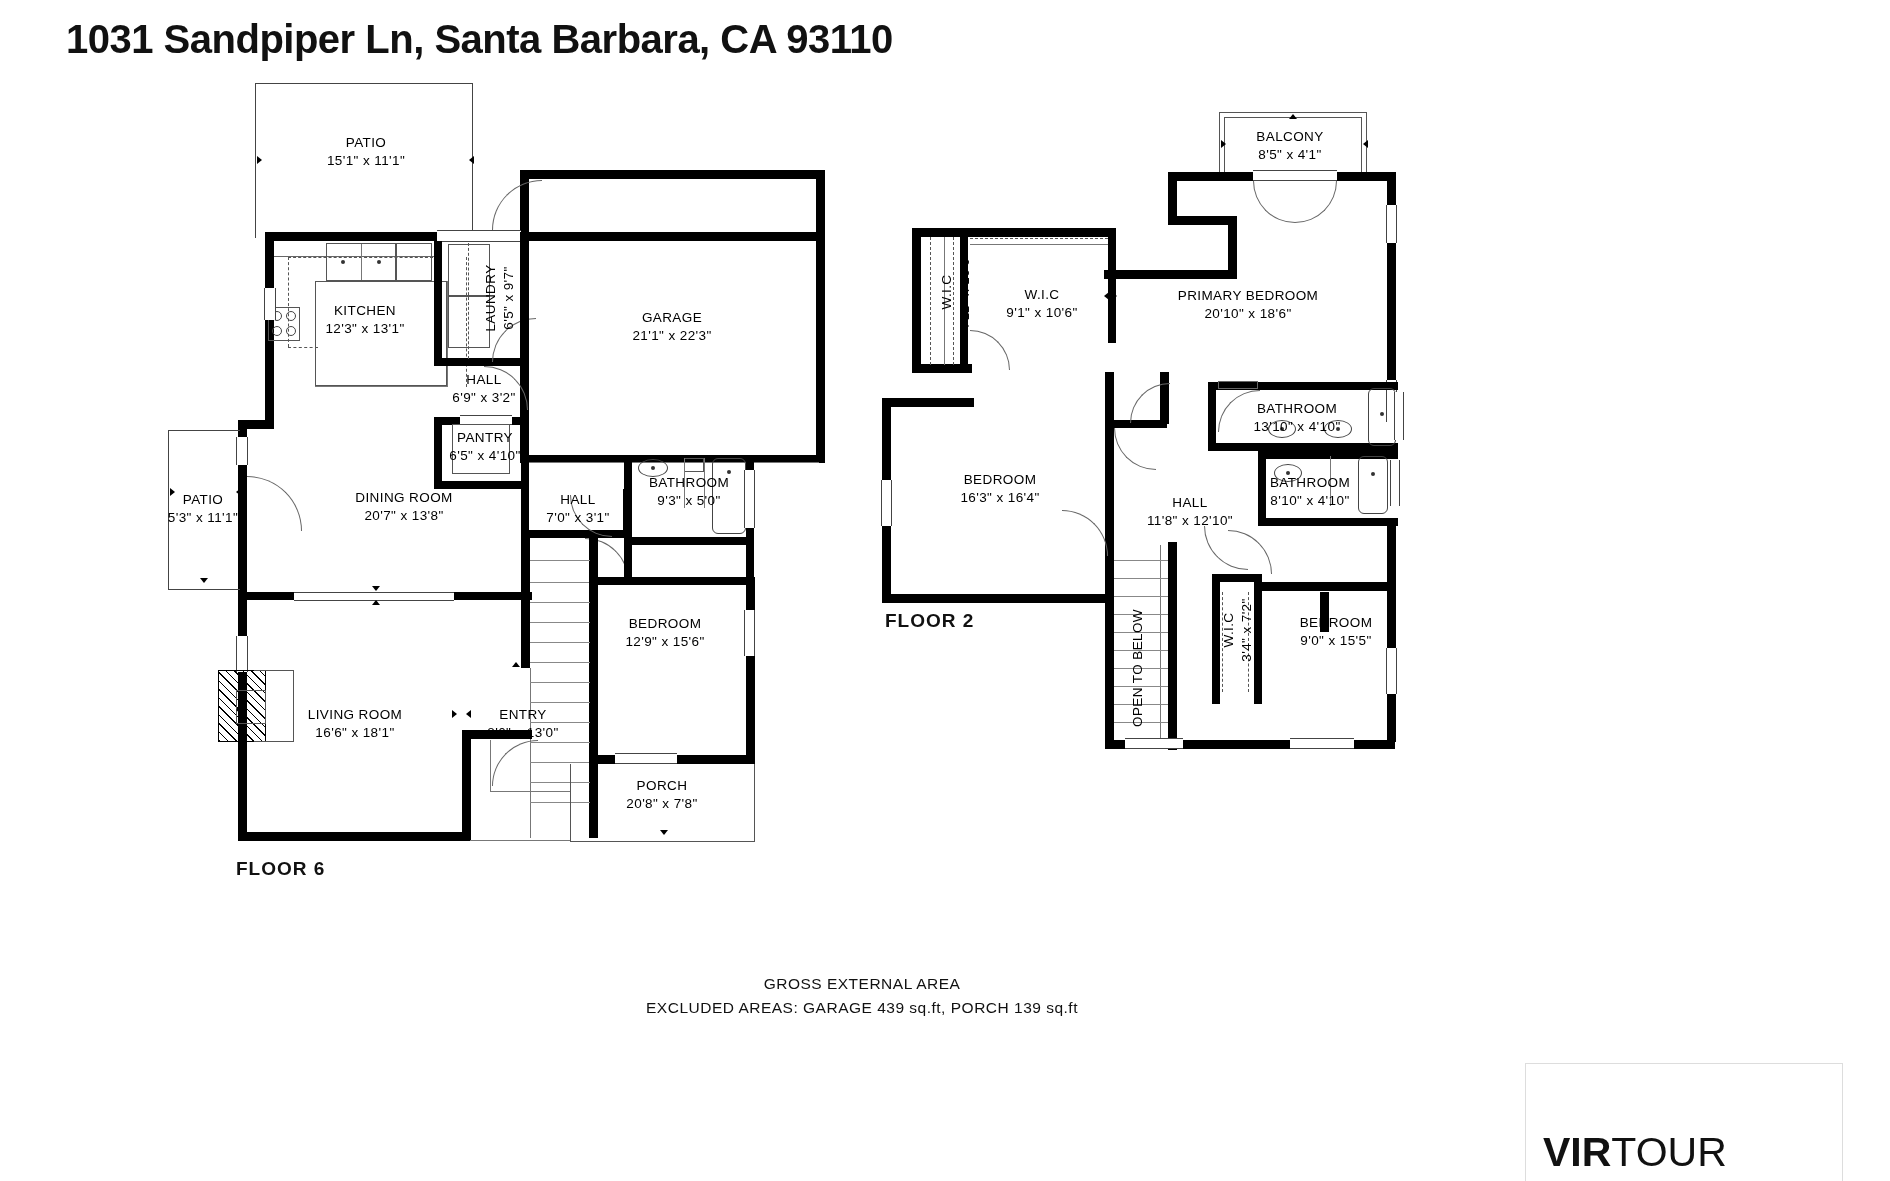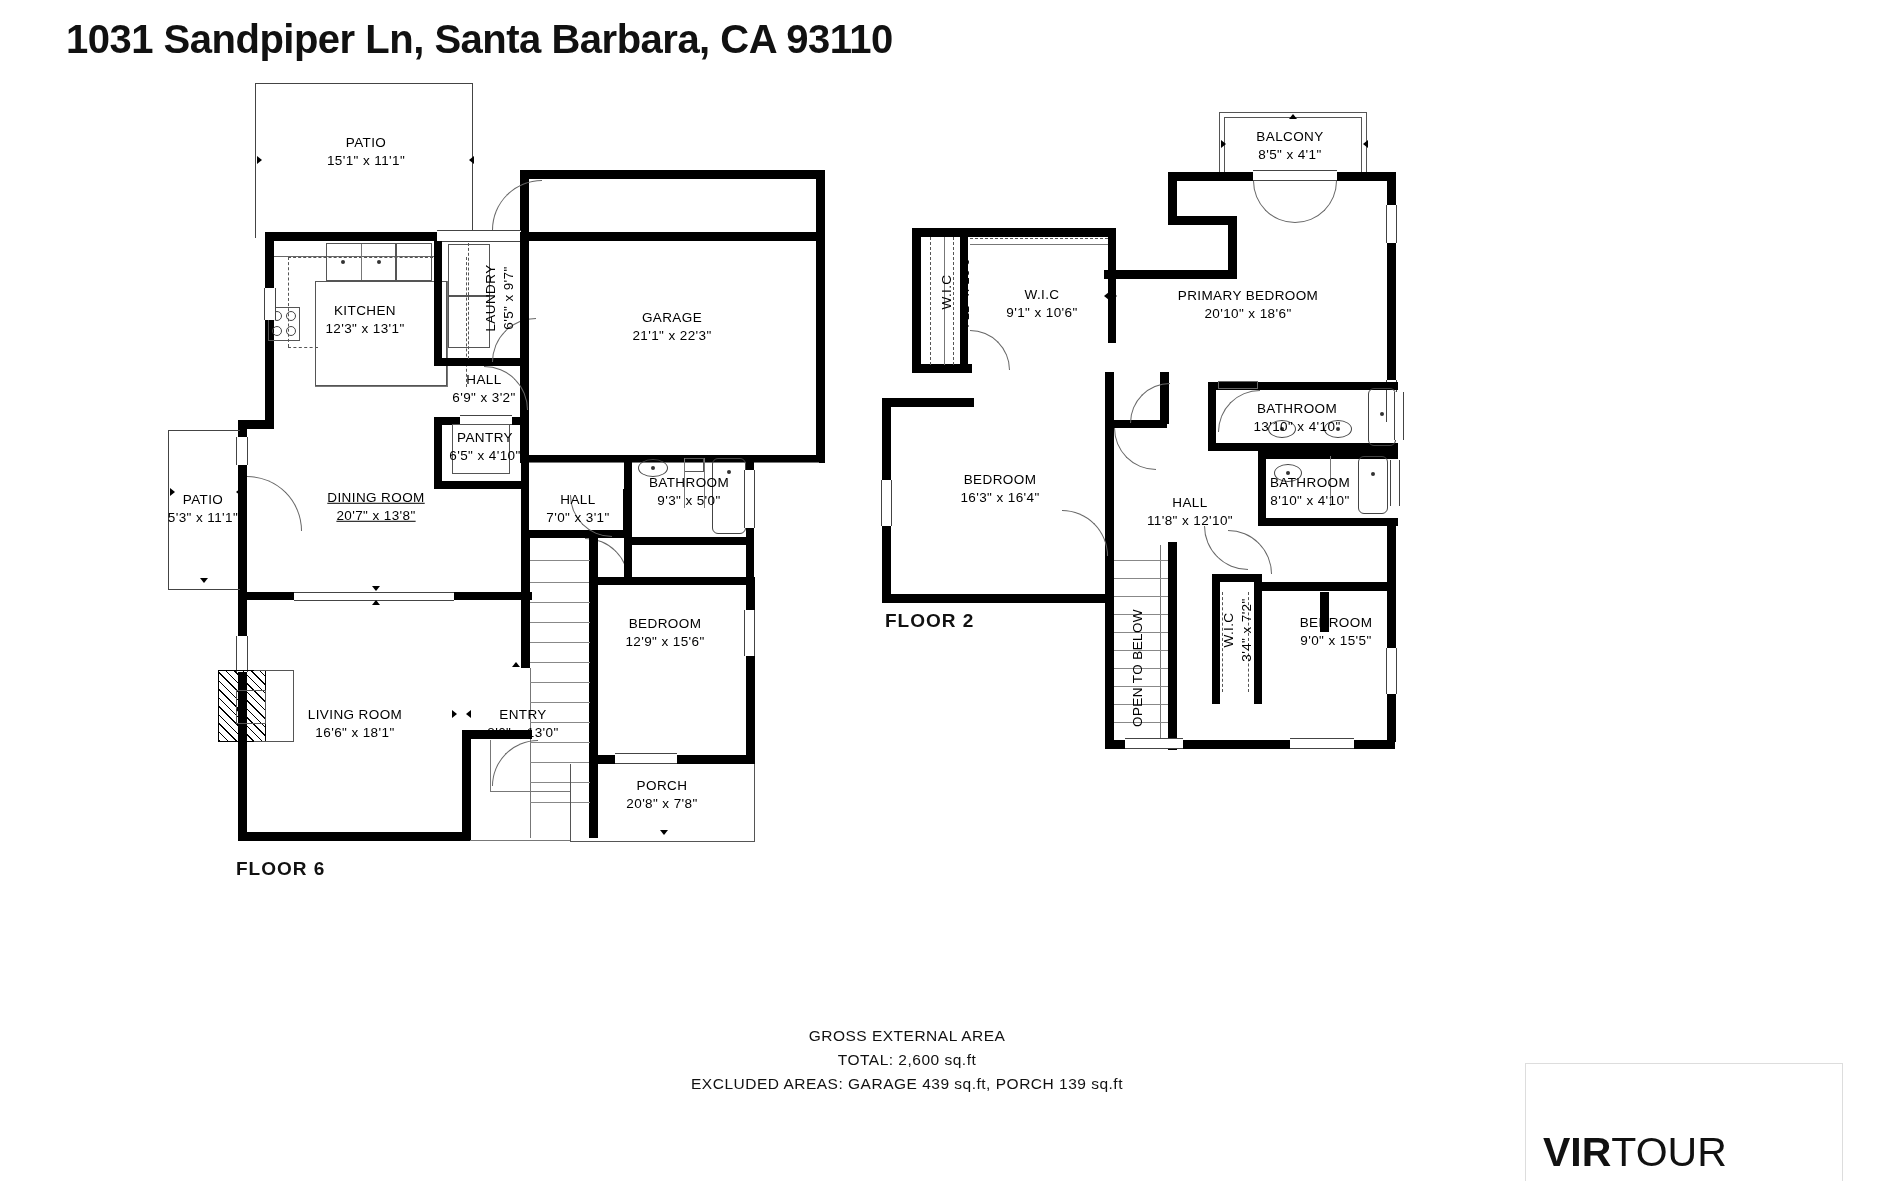--- a/index.html
+++ b/index.html
@@ -130,28 +130,27 @@
   .hatch {
     position: absolute;
     background-image: repeating-linear-gradient(45deg, #000 0 1px, transparent 1px 6px);
     border: 1px solid #000;
     box-sizing: border-box;
   }
   
   #footer {
     position: absolute;
     left: 0;
-    top: 1024px;
+    top: 972px;
     width: 1724px;
     text-align: center;
     font-size: 15.5px;
     line-height: 1.55;
     letter-spacing: 0.5px;
     color: #111;
-    padding-left: 45px;
   }
   #footer .disclaimer {
     color: #9a9a9a;
     font-size: 15px;
     letter-spacing: 0.6px;
   }
   
   #logo-box {
     position: absolute;
     left: 1543px;
@@ -347,21 +346,21 @@
     <span class="dim">6'9" x 3'2"</span>
   </div>
   <div class="room-label ctr" style="left:485px;top:447px;">
     <span class="nm">PANTRY</span>
     <span class="dim">6'5" x 4'10"</span>
   </div>
   <div class="room-label ctr" style="left:203px;top:509px;">
     <span class="nm">PATIO</span>
     <span class="dim">5'3" x 11'1"</span>
   </div>
-  <div class="room-label ctr" style="left:376px;top:507px;text-decoration:underline;">
+  <div class="room-label ctr" style="left:404px;top:507px;">
     <span class="nm">DINING ROOM</span>
     <span class="dim">20'7" x 13'8"</span>
   </div>
   <div class="room-label ctr" style="left:578px;top:509px;">
     <span class="nm">HALL</span>
     <span class="dim">7'0" x 3'1"</span>
   </div>
   <div class="room-label ctr" style="left:689px;top:492px;">
     <span class="nm">BATHROOM</span>
     <span class="dim">9'3" x 5'0"</span>
@@ -534,21 +533,20 @@
   </div>
   <div class="room-label rot90" style="left:278px;top:668px;">
     <span class="nm">OPEN TO BELOW</span>
   </div>
 
   <div class="floor-caption" style="left:25px;top:610px;">FLOOR 2</div>
 </div>
 
 <div id="footer">
   <div>GROSS EXTERNAL AREA</div>
-  <div>TOTAL: 2,600 sq.ft</div>
   <div>EXCLUDED AREAS: GARAGE 439 sq.ft, PORCH 139 sq.ft</div>
 </div>
 
 <div id="logo-box">
   <div id="logo-frame"></div>
   <div id="logo-main">
     <span>V</span><span>IR</span><span class="tour">TOUR</span>
   </div>
   <div id="logo-sub">M E D I A</div>
 </div>

